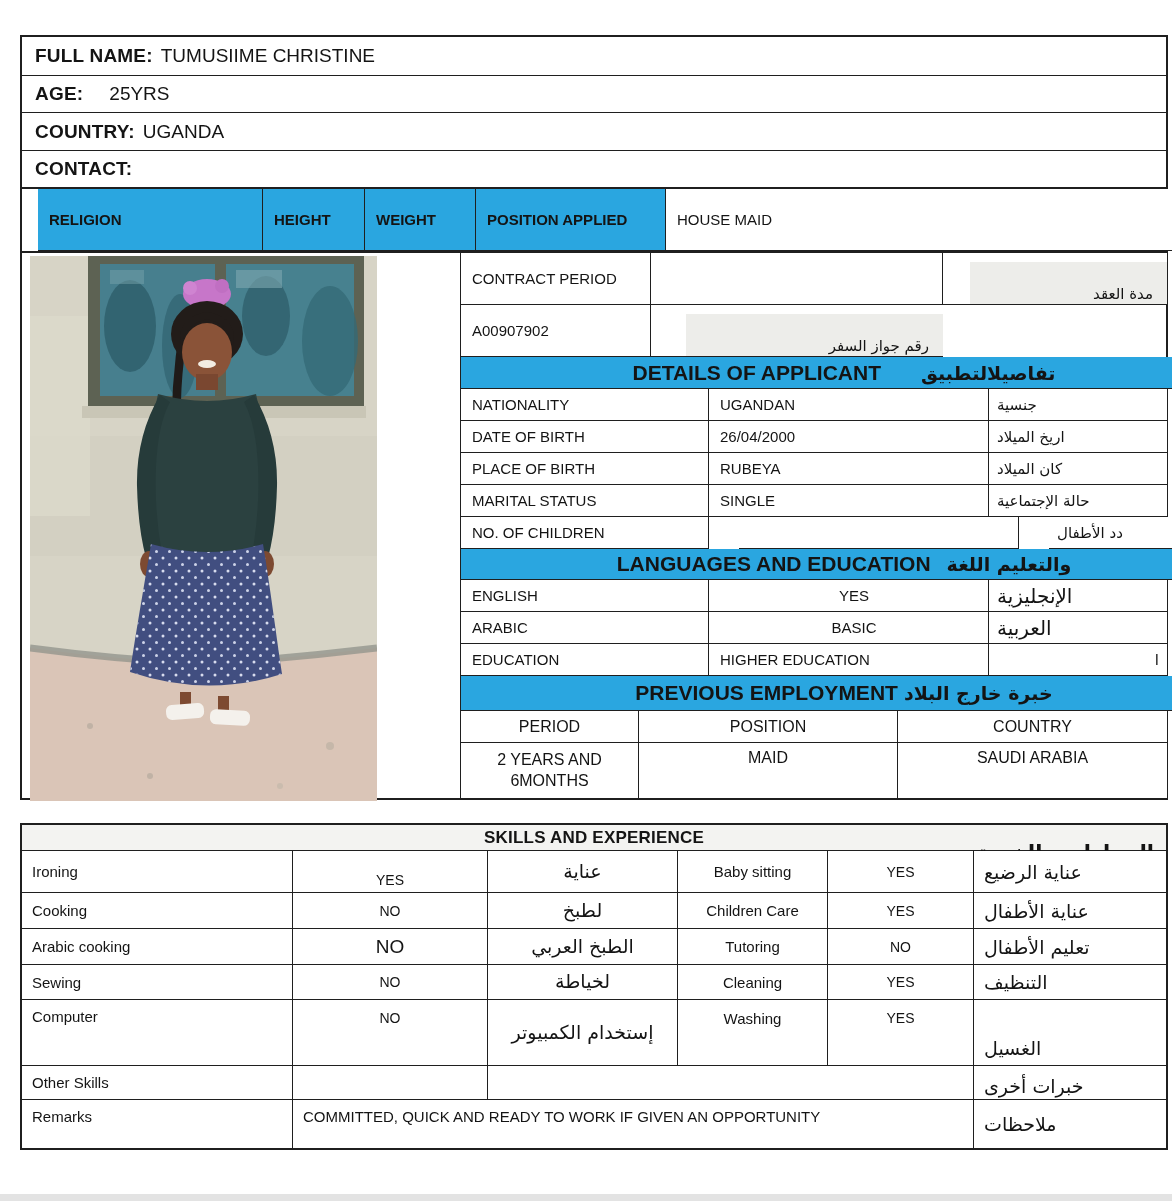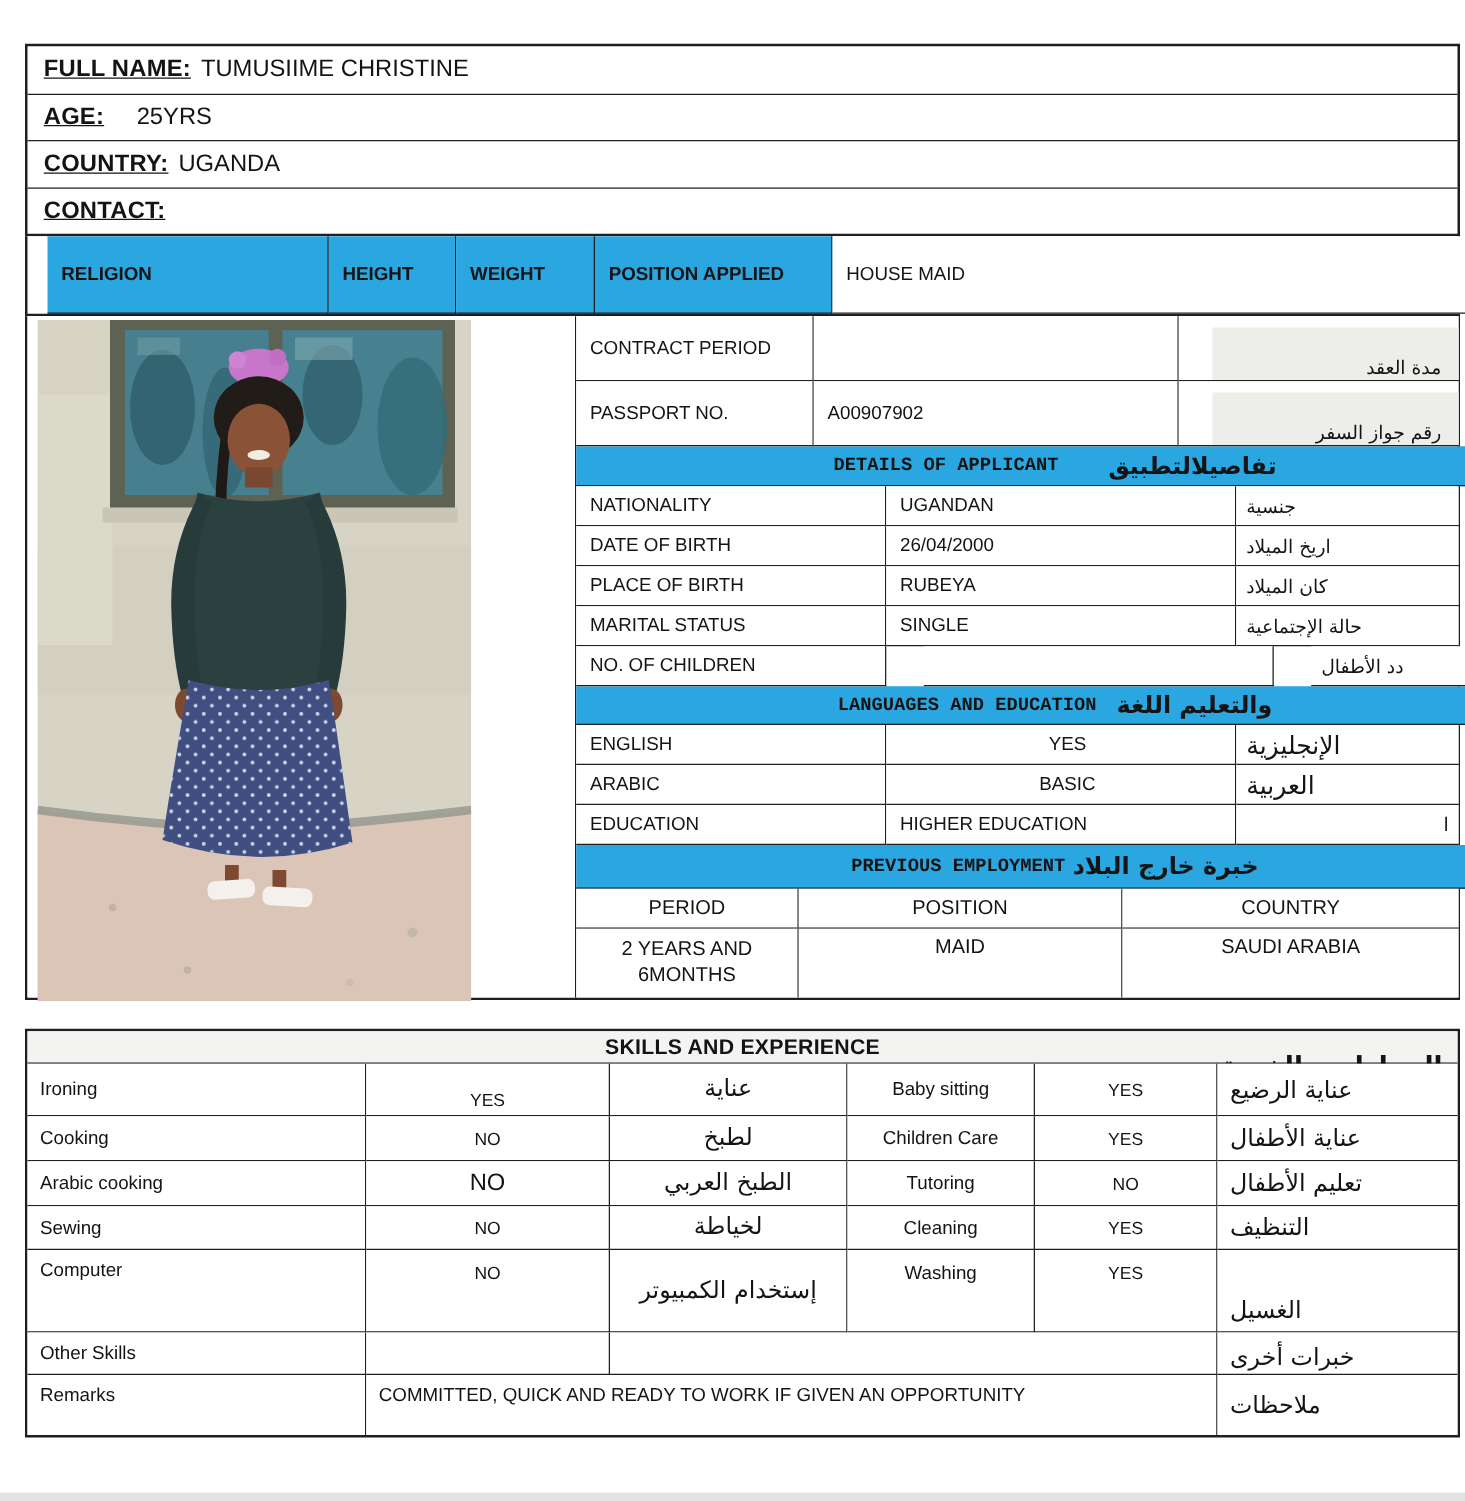--- a/index.html
+++ b/index.html
@@ -12,35 +12,35 @@
   .sect.flush{border-top:0;}
   .row{display:grid;box-sizing:border-box;}
   .c{box-sizing:border-box;border-right:1px solid #1f1f1f;border-bottom:1px solid #1f1f1f;
      display:flex;align-items:center;overflow:hidden;position:relative;background:#fff;}
   .c.last{border-right:none;}
   .c.bot{border-bottom:none;}
   .blue{background:#2aa6e0;}
   
   .idrow{height:38px;border-bottom:1px solid #1f1f1f;display:flex;align-items:center;padding-left:13px;font-size:19px;}
   .idrow:last-child{border-bottom:none;}
-  .idrow .lbl{font-weight:bold;letter-spacing:.2px;text-decoration:underline;}
+  .idrow .lbl{font-weight:bold;letter-spacing:.2px;}
   .idrow .val{margin-left:8px;}
   .idrow .val.gap{margin-left:26px;}
   
   .hcell{font-weight:bold;font-size:15px;padding-left:11px;}
   .cell-txt{font-size:15px;padding-left:11px;}
   .shade{position:absolute;right:0;top:9px;bottom:0;width:88%;background:#ededea;}
   .ar-attr{font-size:20px;justify-content:flex-end;padding-right:14px;align-items:flex-end;}
   .ar-attr span{position:relative;z-index:2;line-height:1.1;padding-bottom:2px;}
   
   .mid{display:flex;}
   .photo-cell{width:438px;flex:none;position:relative;background:#fff;}
   .stack{flex:1;border-left:1px solid #1f1f1f;display:flex;flex-direction:column;}
   .band{display:flex;align-items:center;justify-content:center;border-bottom:1px solid #1f1f1f;box-sizing:border-box;}
-  .band .en{font-weight:bold;font-size:15px;font-family:Liberation Mono, monospace;}
+  .band .en{font-weight:bold;font-size:21px;}
   .band .arb{font-weight:bold;font-size:19px;}
   .srow .c{font-size:15px;}
   .ar-left{font-size:17px;padding-left:8px;}
   
   .skills-hdr{position:relative;background:#f3f3f1;border-bottom:1px solid #1f1f1f;box-sizing:border-box;
               display:flex;align-items:center;justify-content:center;}
   .skills-hdr .en{font-weight:bold;font-size:17px;letter-spacing:.2px;}
   .skills-hdr .arb{position:absolute;right:12px;top:16px;font-weight:bold;font-size:21px;}
   .sk-lbl{font-size:15px;padding-left:10px;}
   .sk-val{font-size:14px;justify-content:center;}
@@ -149,21 +149,20 @@
         <div class="row srow" style="grid-template-columns:190px 292px 224px;height:52px;">
           <div class="c cell-txt">CONTRACT PERIOD</div>
           <div class="c cell-txt"></div>
           <div class="c last ar-attr">
             <div class="shade"></div>
             <span class="ar">مدة العقد</span>
           </div>
         </div>
 
         <div class="row srow" style="grid-template-columns:190px 292px 224px;height:52px;">
-          <div class="c cell-txt">PASSPORT NO.</div>
           <div class="c cell-txt">A00907902</div>
           <div class="c last ar-attr">
             <div class="shade"></div>
             <span class="ar">رقم جواز السفر</span>
           </div>
         </div>
 
         <div class="band blue" style="height:32px;gap:40px;">
           <span class="en">DETAILS OF APPLICANT</span>
           <span class="arb ar">تفاصيلالتطبيق</span>

